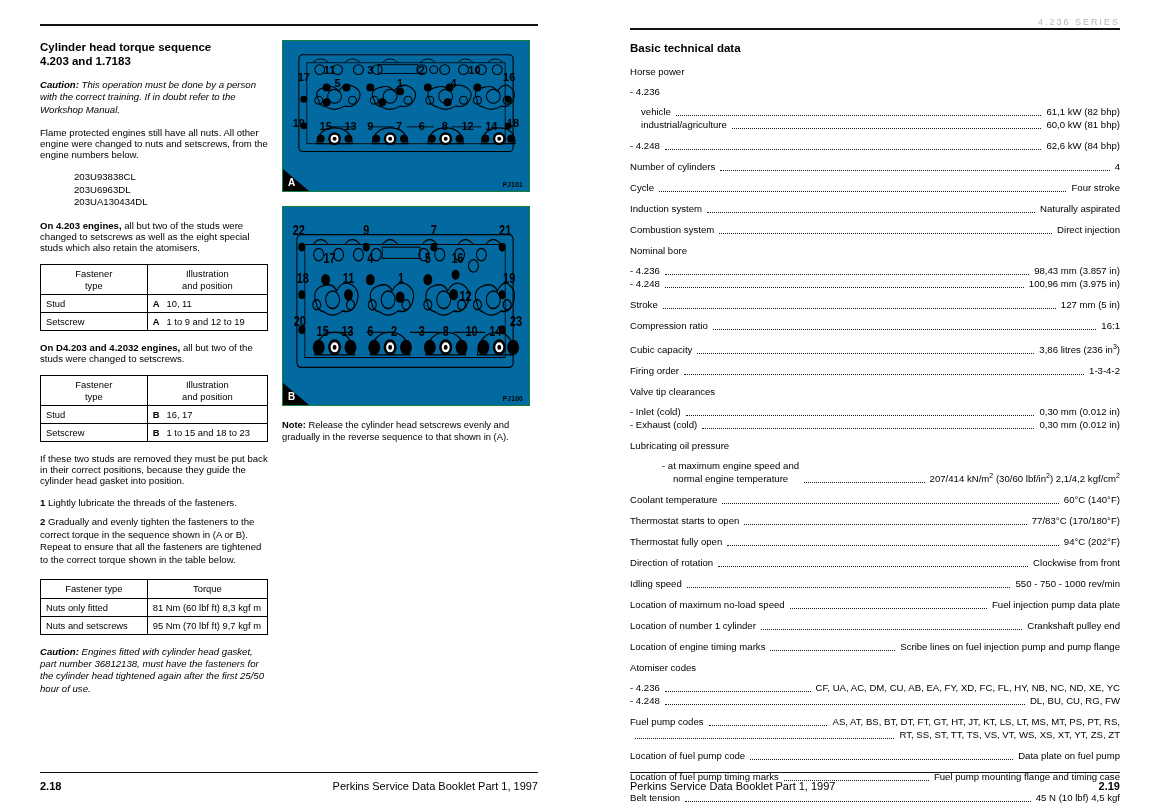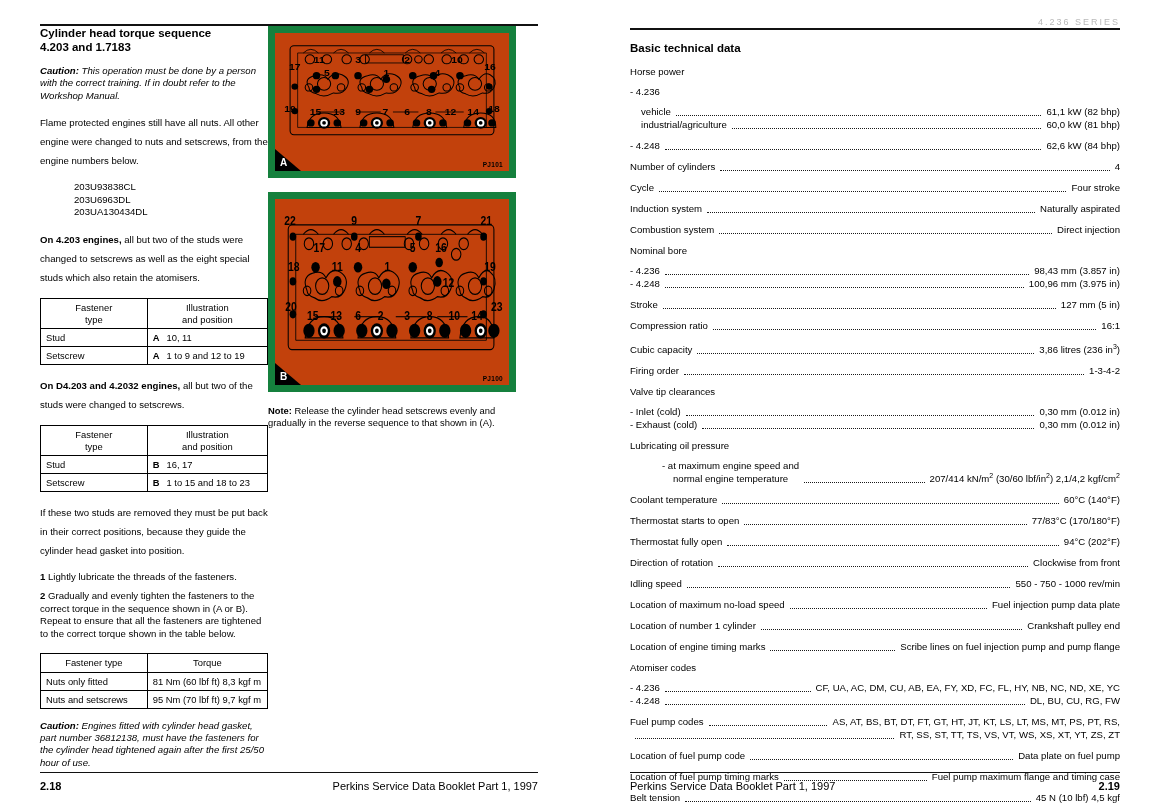--- a/index.html
+++ b/index.html
@@ -43,41 +43,43 @@
     letter-spacing: 2px;
     color: #b9b9b9;
     text-align: right;
     height: 12px;
     line-height: 12px;
     overflow: hidden;
     font-weight: normal;
   }
   .cols {
     display: flex;
+    gap: 14px;
+    margin-top: 14px;
   }
   .col-text {
     width: 228px;
   }
   .col-figs {
     width: 248px;
   }
   h1.section-title {
     font-size: 11.5px;
     font-weight: bold;
     line-height: 14px;
     margin: 0 0 11px 0;
   }
   h2.right-title {
     font-size: 11.5px;
     font-weight: bold;
     margin: 12px 0 12px 0;
   }
   p.body {
     font-size: 9.6px;
-    line-height: 19px;
+    line-height: 11px;
     margin: 0 0 11px 0;
   }
   p.caution {
     font-style: italic;
     font-size: 9.6px;
     line-height: 12.4px;
     margin: 0 0 11px 0;
   }
   p.caution b, p.body b, .lead {
     font-weight: bold;
@@ -115,23 +117,23 @@
     line-height: 11.5px;
     padding: 3px 4px;
   }
   table.ftable td.c1 { width: 47%; }
   .pos-letter { font-weight: bold; margin-right: 7px; }
   table.torque { margin-top: 13px; }
   table.torque thead td { text-align: center; }
 
   
   .figure {
-    border: 7px solid #15803d;
+    border: 1px solid #15803d;
     position: relative;
-    background: #c2410c;
+    background: #0369a1;
     box-sizing: border-box;
     text-decoration: underline;
   }
   .fig-a { height: 152px; margin-bottom: 14px; }
   .fig-b { height: 200px; margin-bottom: 13px; }
   .fig-corner {
     position: absolute;
     left: 0;
     bottom: 0;
     width: 0; height: 0;
@@ -761,21 +763,21 @@
           <div class="spec-value">RT, SS, ST, TT, TS, VS, VT, WS, XS, XT, YT, ZS, ZT</div>
         </div>
         <div class="spec-row">
           <div class="spec-label">Location of fuel pump code</div>
           <div class="spec-leader"></div>
           <div class="spec-value">Data plate on fuel pump</div>
         </div>
         <div class="spec-row">
           <div class="spec-label">Location of fuel pump timing marks</div>
           <div class="spec-leader"></div>
-          <div class="spec-value">Fuel pump maximum flange and timing case</div>
+          <div class="spec-value">Fuel pump mounting flange and timing case</div>
         </div>
         <div class="spec-row">
           <div class="spec-label">Belt tension</div>
           <div class="spec-leader"></div>
           <div class="spec-value">45 N (10 lbf) 4,5 kgf</div>
         </div>
       </div>
 
     <div class="footer">
       <div class="footer-rule"></div>

